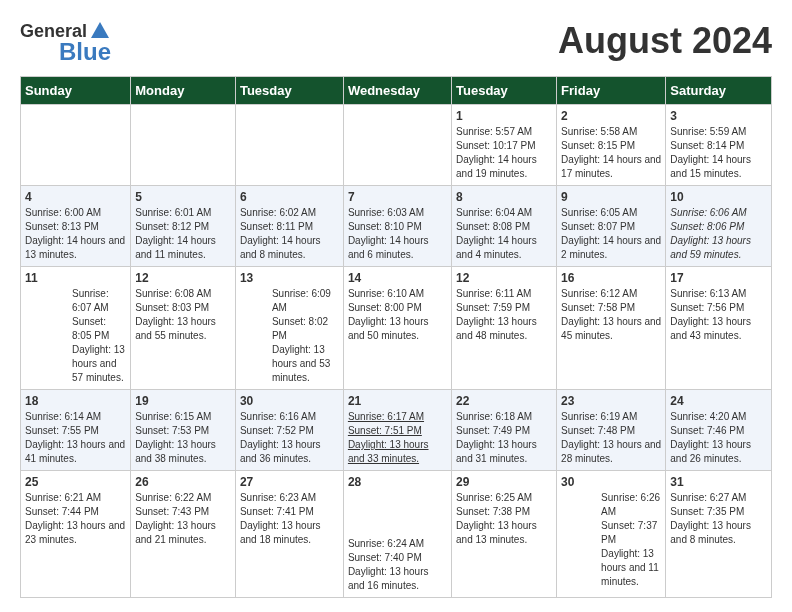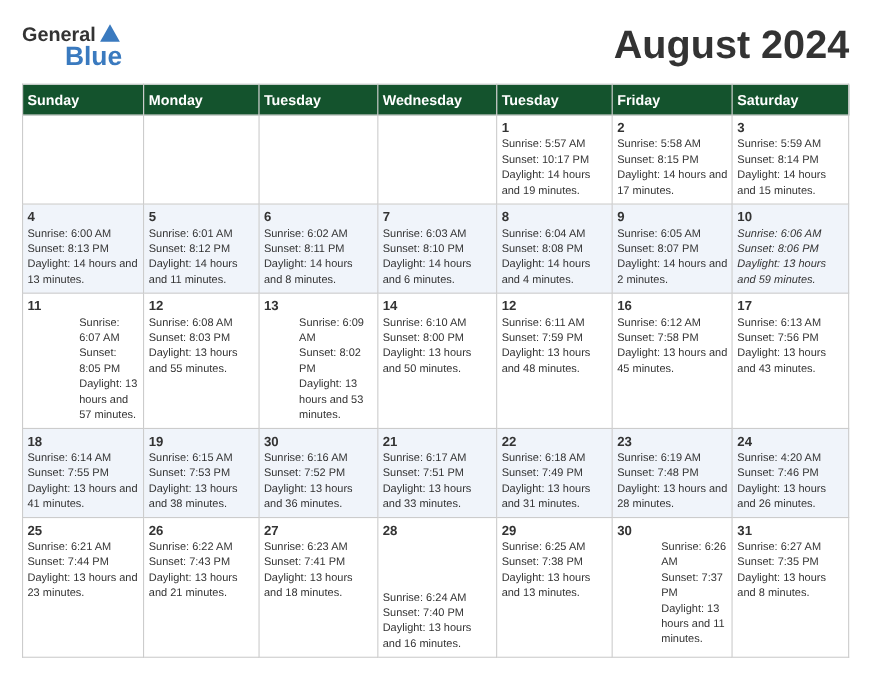--- a/index.html
+++ b/index.html
@@ -176,21 +176,21 @@
 Daylight: 13 hours and 38 minutes.</div>
         </td>
         <td>
           <span class="day-number">30</span>
           <div class="day-info" style="white-space: pre-line;">Sunrise: 6:16 AM
 Sunset: 7:52 PM
 Daylight: 13 hours and 36 minutes.</div>
         </td>
         <td>
           <span class="day-number">21</span>
-          <div class="day-info" style="white-space: pre-line;">Sunrise: 6:17 AM
+          <div class="day-info" style="white-space: pre-line; text-decoration: underline;">Sunrise: 6:17 AM
 Sunset: 7:51 PM
 Daylight: 13 hours and 33 minutes.</div>
         </td>
         <td>
           <span class="day-number">22</span>
           <div class="day-info" style="white-space: pre-line;">Sunrise: 6:18 AM
 Sunset: 7:49 PM
 Daylight: 13 hours and 31 minutes.</div>
         </td>
         <td>

